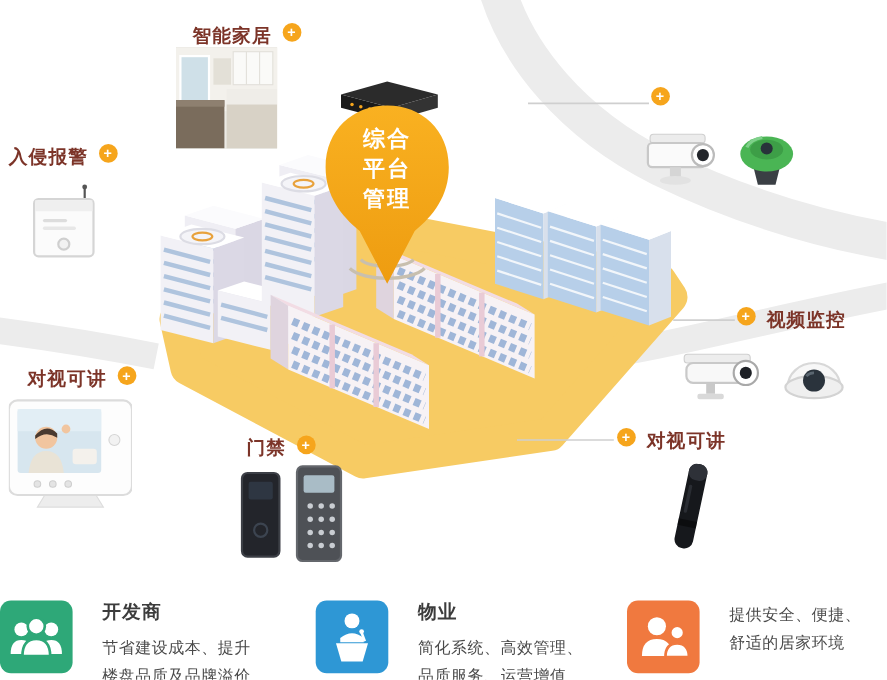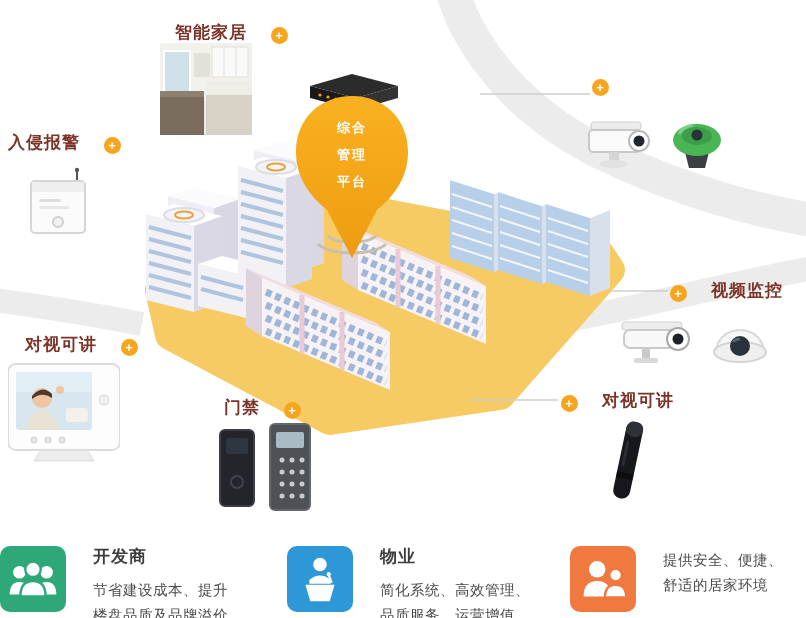--- a/index.html
+++ b/index.html
@@ -1,22 +1,22 @@
 <!DOCTYPE html>
 <html><head>
 <meta charset="utf-8">
 <style>
   *{margin:0;padding:0;box-sizing:border-box}
   html,body{width:806px;height:618px}
   body{background:#ffffff;font-family:"Liberation Sans","DejaVu Sans",sans-serif;position:relative;overflow:hidden}
   .stage{position:absolute;left:0;top:0;width:806px;height:618px}
   .scene{position:absolute;left:0;top:0}
-  .feature-label{position:absolute;display:flex;align-items:flex-end;gap:24px;font-size:17px;font-weight:bold;color:#7C3428;letter-spacing:1px;white-space:nowrap}
+  .feature-label{position:absolute;display:flex;align-items:flex-start;gap:10px;font-size:17px;font-weight:bold;color:#7C3428;letter-spacing:1px;white-space:nowrap}
   .plus{width:17px;height:17px;border-radius:50%;background:#F6A51C;color:#fff;font-size:13px;font-weight:bold;display:flex;align-items:center;justify-content:center;line-height:1;flex:0 0 auto}
-  .pin-label{position:absolute;left:296px;top:114px;width:112px;text-align:center;color:#fff;font-size:13px;font-weight:bold;line-height:27px;letter-spacing:2px;pointer-events:none}
+  .pin-label{position:absolute;left:296px;top:114px;width:112px;text-align:center;color:#fff;font-size:20px;font-weight:bold;line-height:27px;letter-spacing:2px;pointer-events:none}
   .device{position:absolute}
   .benefit{position:absolute;top:538px;display:flex;gap:27px}
   .benefit-icon{width:66px;height:66px;border-radius:10px;flex:0 0 auto;display:flex;align-items:center;justify-content:center;margin-top:8px}
   .benefit-title{font-size:17px;font-weight:bold;color:#3C3C3C;margin-top:7px;letter-spacing:1px}
   .benefit-desc{margin-top:10px;font-size:14.5px;color:#4A4A4A;line-height:1.75;white-space:pre-line;letter-spacing:.5px}
 </style>
 </head>
 <body>
 
 <div class="stage">
@@ -189,22 +189,22 @@
 
     <g stroke="#CFCFCF" stroke-width="1.5">
       <path d="M480,94 L590,94"></path>
       <path d="M612,291 L668,291"></path>
       <path d="M470,400 L558,400"></path>
     </g>
   </svg>
 
   <div class="pin-label">
     <div>综合</div>
+    <div>平台</div>
     <div>管理</div>
-    <div>平台</div>
   </div>
 
   <div class="feature-label" style="left:175px;top:21px">
     <span>智能家居</span>
     <span class="plus">+</span>
   </div>
   <div class="feature-label" style="left:8px;top:131px">
     <span>入侵报警</span>
     <span class="plus">+</span>
   </div>

